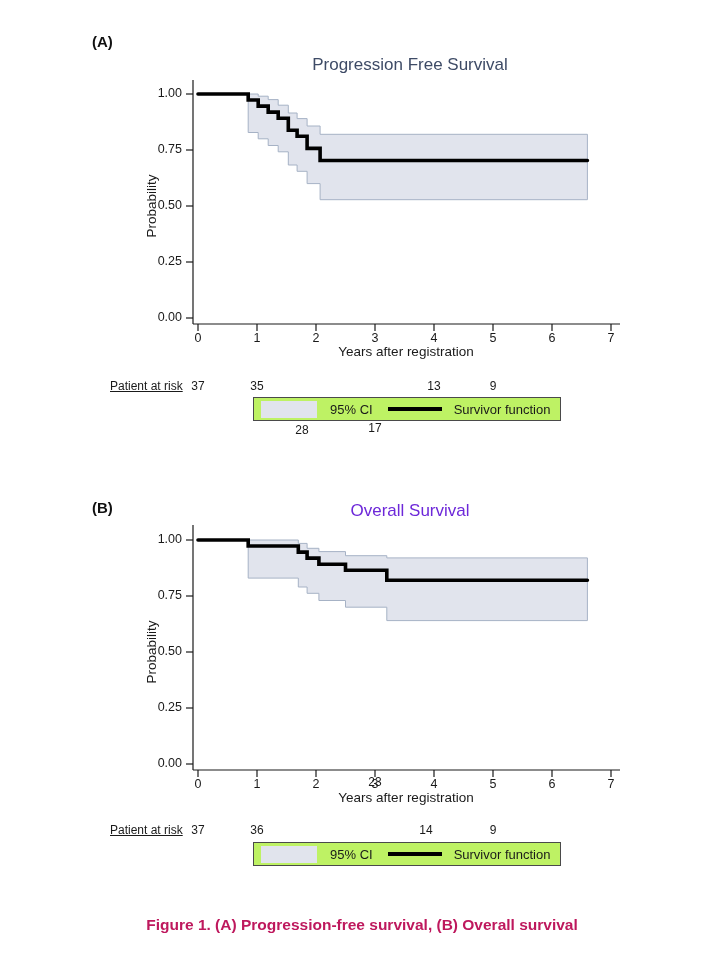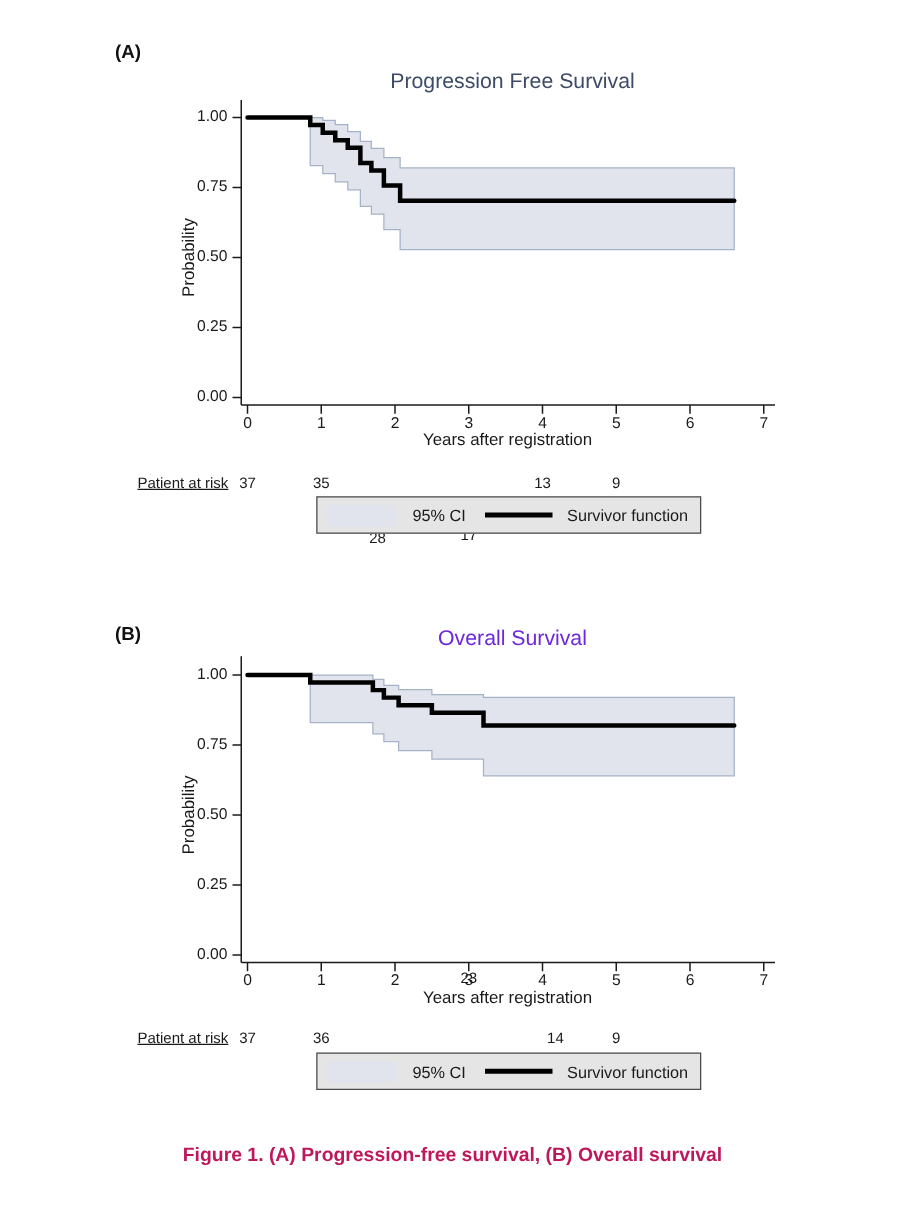--- a/index.html
+++ b/index.html
@@ -7,22 +7,22 @@
         font-family:"Liberation Sans", sans-serif;color:#1a1a1a;}
   .abs{position:absolute;}
   .panel-letter{font-weight:bold;font-size:15px;color:#111;}
   .chart-title{font-size:17px;color:#3e4b66;white-space:nowrap;transform:translateX(-50%);}
   .ytick{width:40px;text-align:right;font-size:12.5px;left:142px;}
   .xtick{width:26px;text-align:center;font-size:12.5px;}
   .risk-label{font-size:12px;white-space:nowrap;text-decoration:underline;}
   .risk-num{width:28px;text-align:center;font-size:12px;}
   .ylab{width:200px;text-align:center;font-size:13.5px;transform:translate(-50%,-50%) rotate(-90deg);}
   .xlab{font-size:13.5px;white-space:nowrap;transform:translateX(-50%);}
-  .legend-box{display:flex;align-items:center;width:308px;height:30px;border:1px solid #4a4a4a;
-              background:#e5e5e5;box-sizing:border-box;padding-left:7px;font-size:13px;}
+  .legend-box{display:flex;align-items:center;width:308px;height:24px;border:1px solid #4a4a4a;
+              background:#bef264;box-sizing:border-box;padding-left:7px;font-size:13px;}
   .legend-swatch{width:56px;height:17px;margin-right:13px;}
   .legend-line{width:54px;height:4px;margin:0 12px 0 15px;}
   .caption{left:50%;transform:translateX(-50%);font-weight:bold;font-size:15.5px;white-space:nowrap;color:#be185d;}
   svg.plot-layer{position:absolute;left:0;top:0;pointer-events:none;}
 </style>
 </head>
 <body>
 
 <div class="page">
 
@@ -124,21 +124,21 @@
   <div class="abs xtick" style="left:539px;top:777px;">6</div>
   <div class="abs xtick" style="left:598px;top:777px;">7</div>
 
   <div class="abs xlab" style="left:406px;top:790px;">Years after registration</div>
 
   <div class="abs risk-label" style="left:110px;top:823px;">Patient at risk</div>
   <div class="abs risk-num" style="left:184px;top:823px;">37</div>
   <div class="abs risk-num" style="left:243px;top:823px;">36</div>
   <div class="abs risk-num" style="left:302px;top:840px;">34</div>
   <div class="abs risk-num" style="left:361px;top:775px;">23</div>
-  <div class="abs risk-num" style="left:423px;top:823px;text-align:right;">14</div>
+  <div class="abs risk-num" style="left:412px;top:823px;">14</div>
   <div class="abs risk-num" style="left:479px;top:823px;">9</div>
 
   <div class="abs legend-box" style="left: 253px; top: 842px; border-color: rgb(74, 74, 74);">
     <div class="legend-swatch" style="background: rgb(225, 228, 237);"></div>
     <span>95% CI</span>
     <div class="legend-line" style="background: rgb(0, 0, 0);"></div>
     <span>Survivor function</span>
   </div>
 
   <div class="abs caption" style="top:916px;">Figure 1. (A) Progression-free survival, (B) Overall survival</div>

